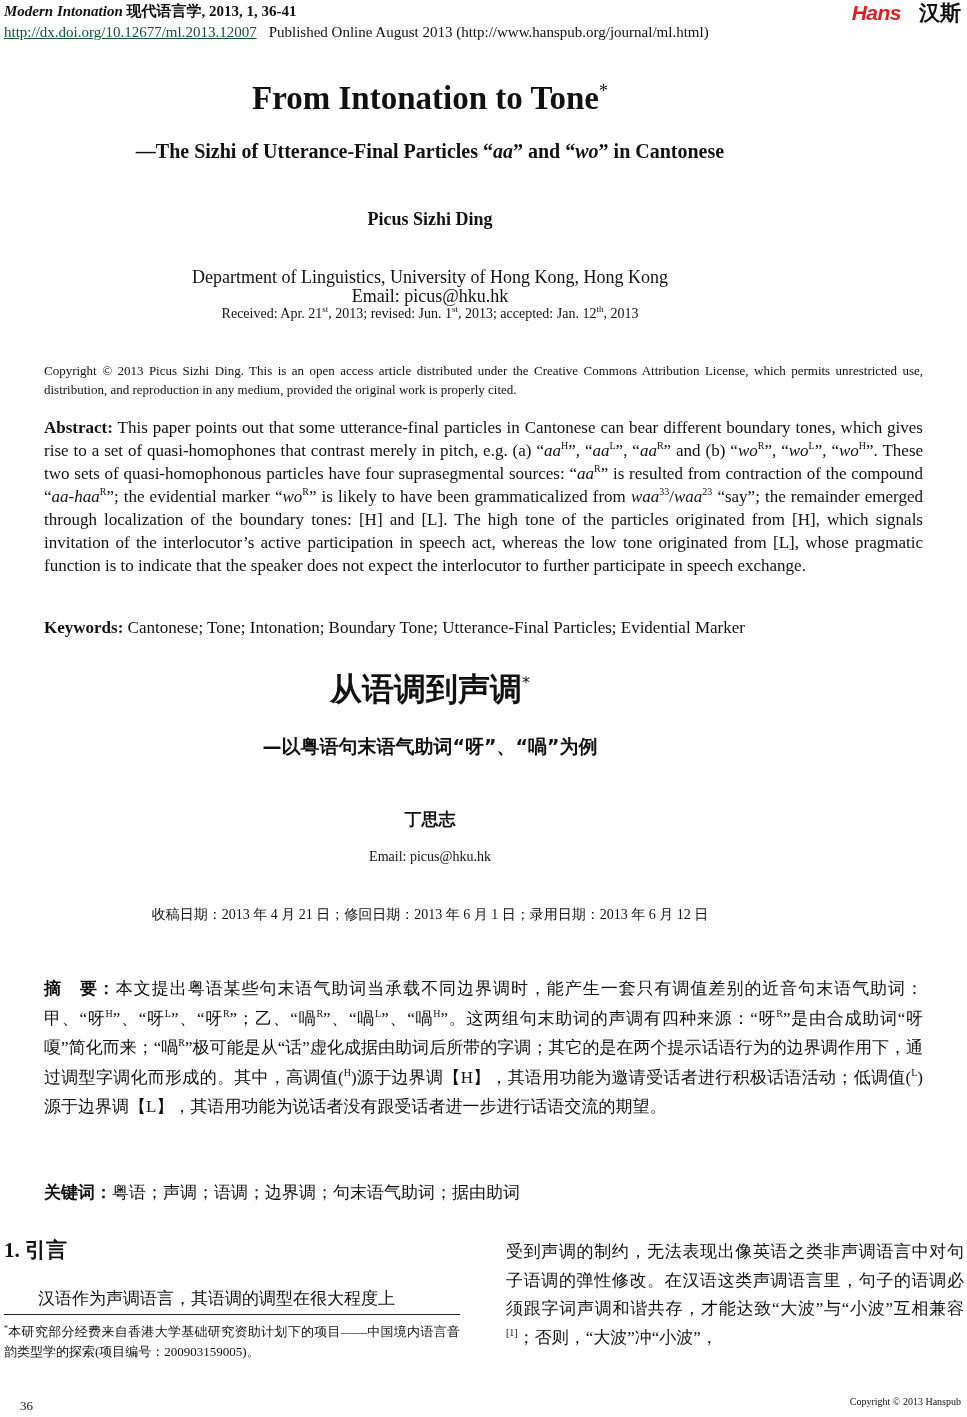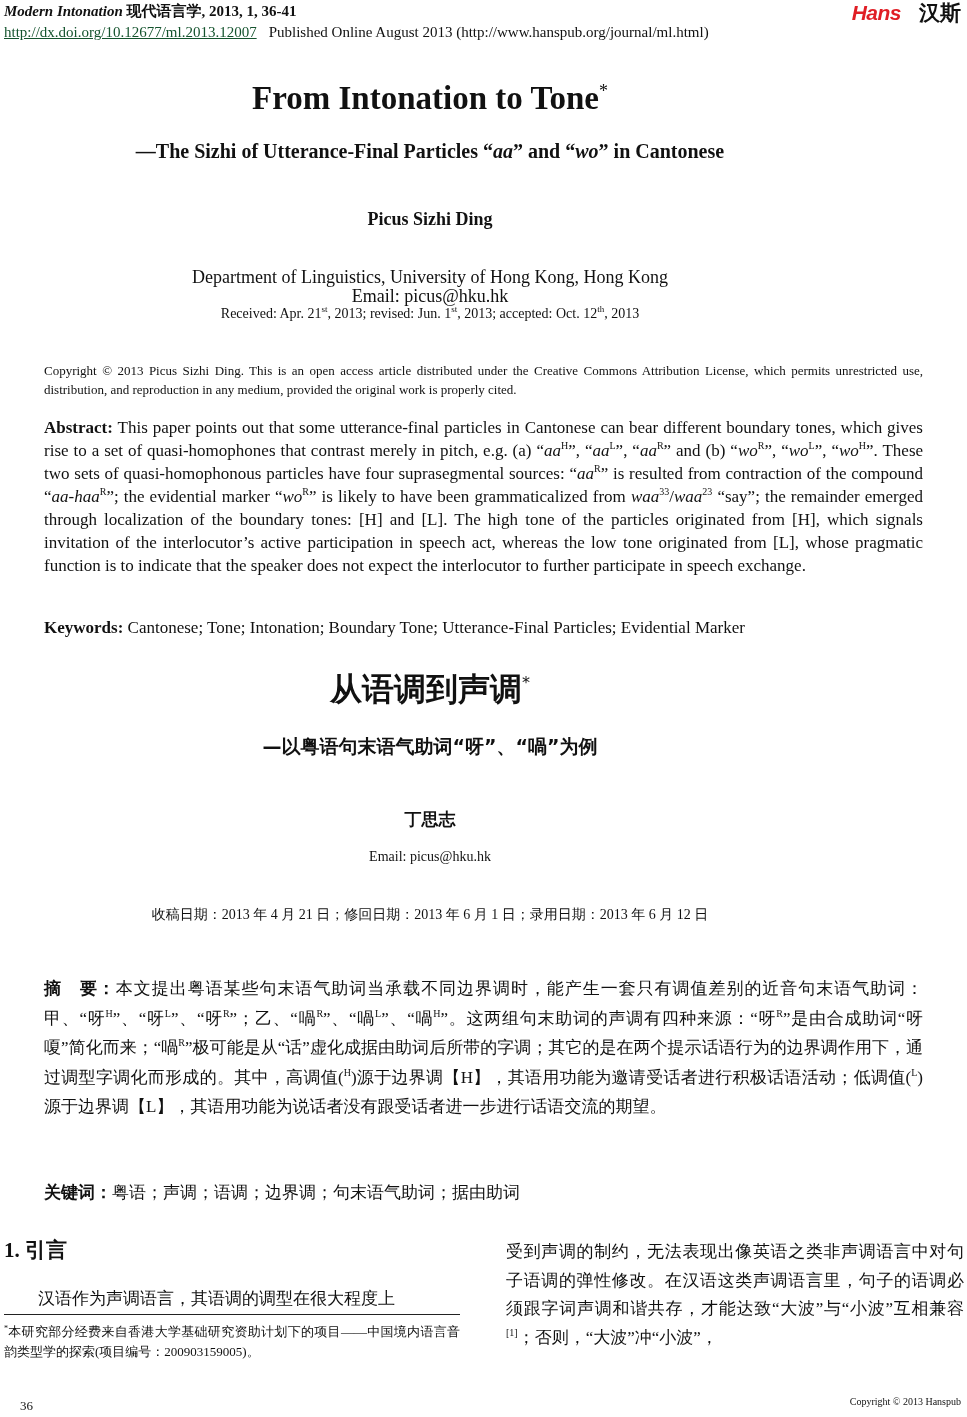--- a/index.html
+++ b/index.html
@@ -74,21 +74,21 @@
 </div>
 <div class="abs center subtitle-en">
   <span>—The Sizhi of Utterance-Final Particles “</span><i>aa</i><span>” and “</span><i>wo</i><span>” in Cantonese</span>
 </div>
 <div class="abs center author-en">Picus Sizhi Ding</div>
 <div class="abs center aff-en">
   <div>Department of Linguistics, University of Hong Kong, Hong Kong</div>
   <div>Email: picus@hku.hk</div>
 </div>
 <div class="abs center dates-en">
-  <span>Received: Apr. 21</span><sup>st</sup><span>, 2013; revised: Jun. 1</span><sup>st</sup><span>, 2013; accepted: Oct. 12</span><sup>th</sup><span>, 2013</span>
+  <span>Received: Apr. 21</span><sup>st</sup><span>, 2013; revised: Jun. 1</span><sup>st</sup><span>, 2013; accepted: Jan. 12</span><sup>th</sup><span>, 2013</span>
 </div>
 <div class="abs block copyright-en">Copyright © 2013 Picus Sizhi Ding. This is an open access article distributed under the Creative Commons Attribution License, which permits unrestricted use, distribution, and reproduction in any medium, provided the original work is properly cited.</div>
 
 <div class="abs block abstract-en"><span class="lbl">Abstract:</span><span> This paper points out that some utterance-final particles in Cantonese can bear different boundary tones, which gives rise to a set of quasi-homophones that contrast merely in pitch, e.g. (a) “</span><i>aa</i><sup>H</sup><span>”, “</span><i>aa</i><sup>L</sup><span>”, “</span><i>aa</i><sup>R</sup><span>” and (b) “</span><i>wo</i><sup>R</sup><span>”, “</span><i>wo</i><sup>L</sup><span>”, “</span><i>wo</i><sup>H</sup><span>”. These two sets of quasi-homophonous particles have four suprasegmental sources: “</span><i>aa</i><sup>R</sup><span>” is resulted from contraction of the compound “</span><i>aa-haa</i><sup>R</sup><span>”; the evidential marker “</span><i>wo</i><sup>R</sup><span>” is likely to have been grammaticalized from </span><i>waa</i><sup>33</sup><span>/</span><i>waa</i><sup>23</sup><span> “say”; the remainder emerged through localization of the boundary tones: [H] and [L]. The high tone of the particles originated from [H], which signals invitation of the interlocutor’s active participation in speech act, whereas the low tone originated from [L], whose pragmatic function is to indicate that the speaker does not expect the interlocutor to further participate in speech exchange.</span></div>
 
 <div class="abs block keywords-en"><span class="lbl">Keywords:</span><span> Cantonese; Tone; Intonation; Boundary Tone; Utterance-Final Particles; Evidential Marker</span></div>
 
 <div class="abs center title-cn">
   <span>从语调到声调</span><sup>*</sup>
 </div>

